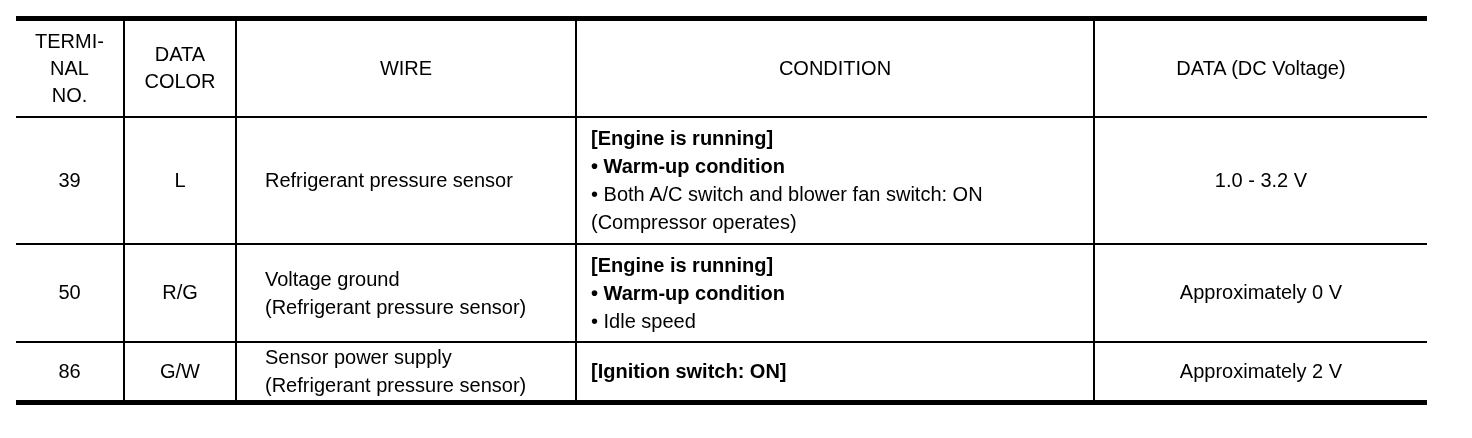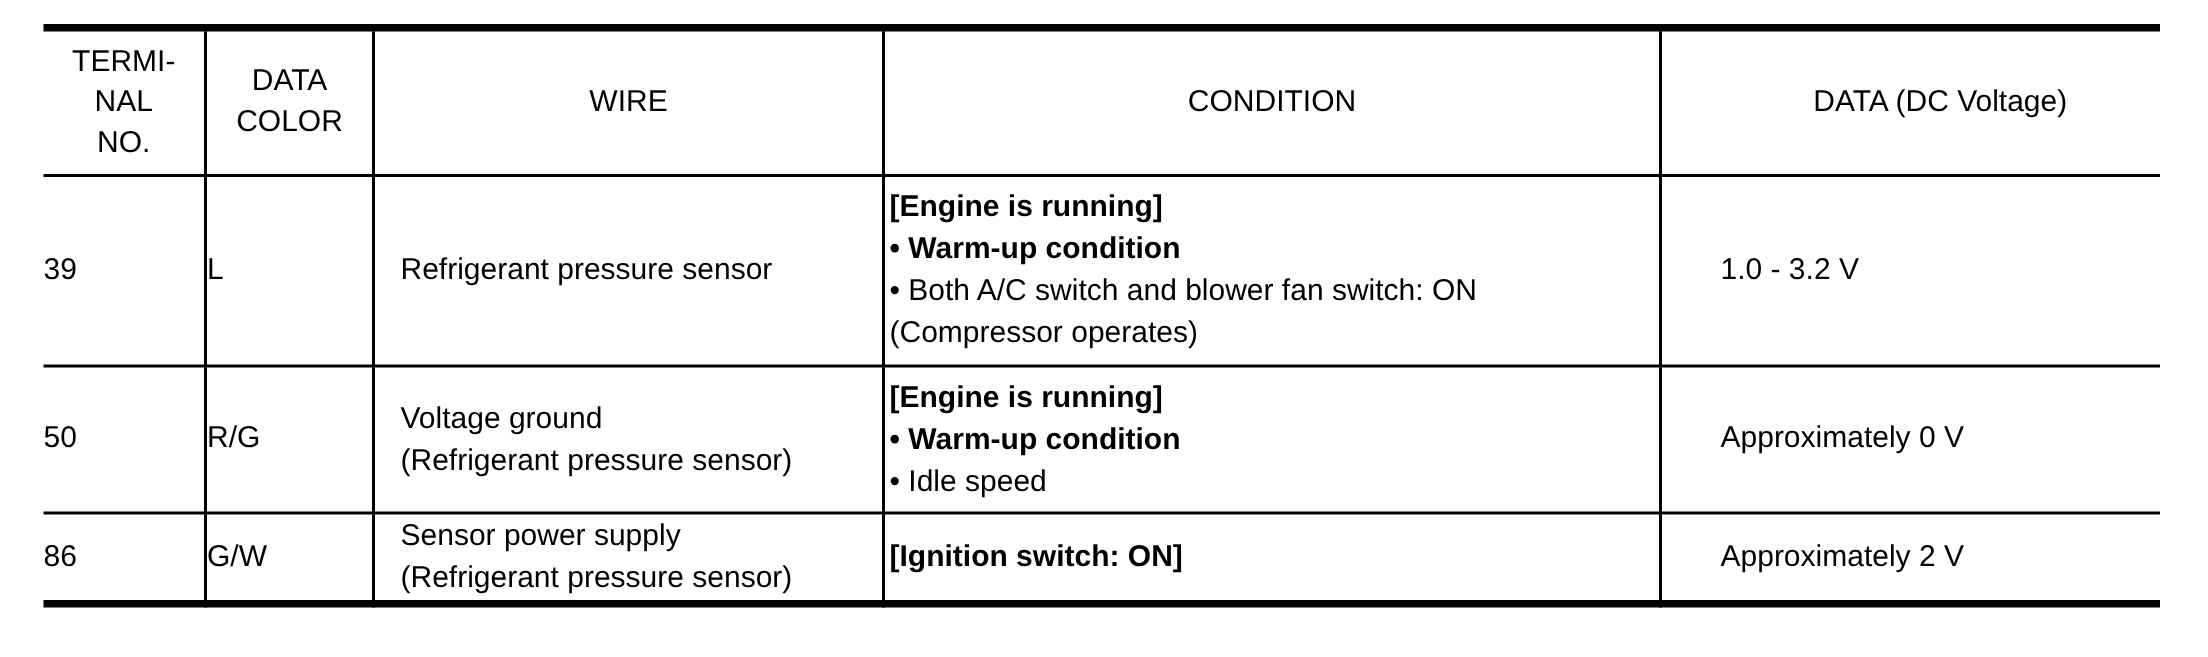--- a/index.html
+++ b/index.html
@@ -4,48 +4,48 @@
 <style>
   html,body { margin:0; padding:0; }
   body {
     width:1472px; height:438px;
     background:#ffffff; color:#000000;
     font-family:"Liberation Sans", sans-serif;
     font-size:20px;
     position:relative;
     overflow:hidden;
   }
-  .table-wrap { position:absolute; left:29px; top:16px; }
+  .table-wrap { position:absolute; left:16px; top:16px; }
   table.spec {
     border-collapse:collapse;
     table-layout:fixed;
     width:1411px;
     border-top:5px solid #000;
     border-bottom:5px solid #000;
   }
   .spec th, .spec td {
     border:2px solid #000;
     padding:0;
     vertical-align:middle;
     background:#fff;
   }
   .spec th:first-child, .spec td:first-child { border-left:none; }
-  .spec th:last-child,  .spec td:last-child  { border-right:none;padding-left:39px; }
+  .spec th:last-child,  .spec td:last-child  { border-right:none; }
   .spec th {
     font-weight:normal;
     text-align:center;
     line-height:27px;
   }
   tr.hdr  { height:98px; }
   tr.r0   { height:127px; }
   tr.r1   { height:98px; }
   tr.r2   { height:61px; }
-  td.center { text-align:left; }
-  td.item { padding-left:17px; line-height:28px; }
-  td.cond { padding-left:3px; padding-right:6px; line-height:28px; }
+  td.center { text-align:center; }
+  td.item { padding-left:28px; line-height:28px; }
+  td.cond { padding-left:14px; padding-right:6px; line-height:28px; }
   .cline { white-space:nowrap; }
   .b { font-weight:bold; }
 </style>
 </head>
 <body>
 
 <div class="table-wrap">
   <table class="spec">
     <colgroup>
       <col style="width:108px">

